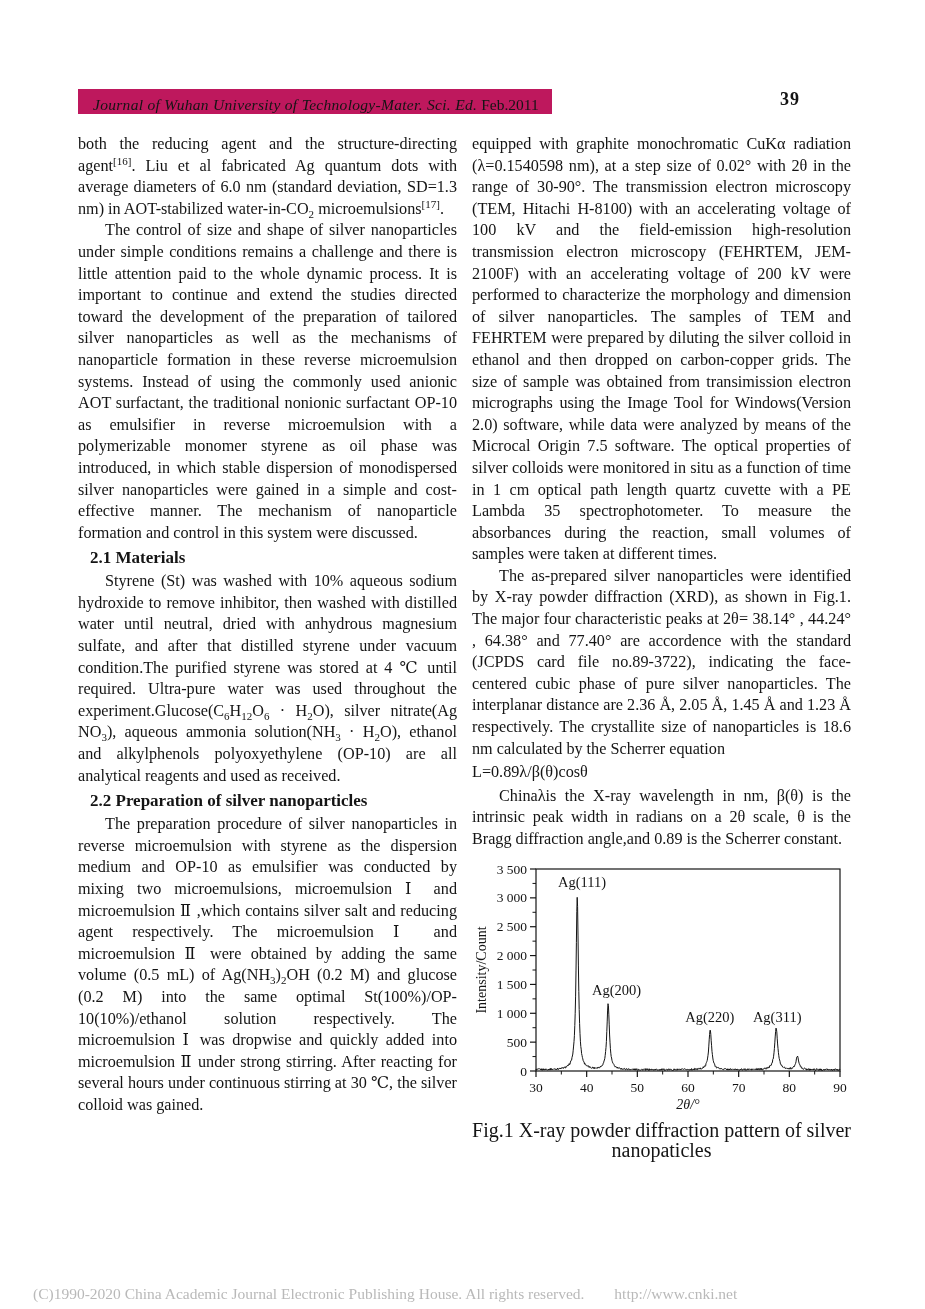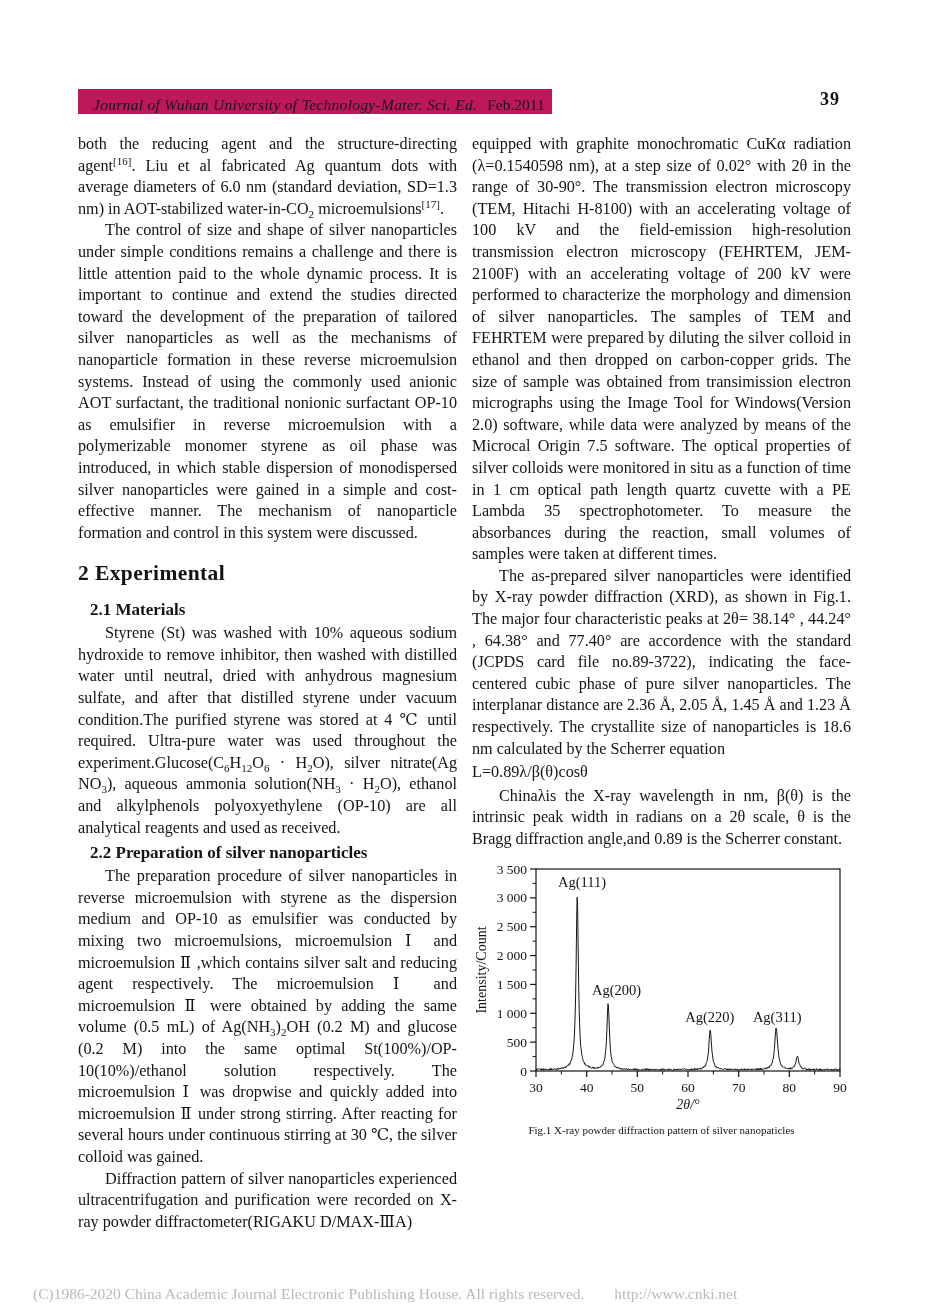--- a/index.html
+++ b/index.html
@@ -8,23 +8,23 @@
     font-family:"Liberation Serif","DejaVu Serif",serif;color:#141414;
     -webkit-font-smoothing:antialiased;
   }
   
   .header-bar{
     position:absolute;left:78px;top:89px;width:474px;height:25px;
     background:#be185d;display:flex;align-items:flex-end;
     padding-left:15px;box-sizing:border-box;font-size:15.5px;white-space:nowrap;
   }
   .journal-name{font-style:italic;letter-spacing:0.3px;}
-  .journal-date{margin-left:10px;font-family:Liberation Serif, serif;}
+  .journal-date{margin-left:4px;font-family:Liberation Serif, serif;}
   .page-number{
-    position:absolute;left:820px;top:89px;font-weight:bold;font-size:18px;letter-spacing:1px;
+    position:absolute;left:780px;top:89px;font-weight:bold;font-size:18px;letter-spacing:1px;
   }
   
   .col{position:absolute;top:134px;width:379px;font-size:16.2px;line-height:21.6px;text-align:justify;}
   .col-left{left:78px;}
   .col-right{left:472px;}
   .col p{margin:0;}
   .ind{text-indent:27px;}
   .sec-head{
     font-size:21.5px;font-weight:bold;letter-spacing:0.4px;
     margin:16px 0 13px 0;text-align:left;line-height:26px;
@@ -32,49 +32,47 @@
   .sub-head{font-size:17px;font-weight:bold;margin:3px 0 2px 12px;line-height:22px;text-align:left;}
   .sub-head.hang{padding-left:44px;text-indent:-44px;text-align:justify;}
   .equation{text-align:left;margin:2px 0;}
   .seg-i{}
   .seg-sup{font-size:0.68em;vertical-align:super;line-height:0;}
   .seg-sub{font-size:0.68em;vertical-align:sub;line-height:0;}
   
   .figure-block{margin-top:8px;}
   .figure-block svg{display:block;margin:0 auto;}
   svg text{font-family:"Liberation Serif","DejaVu Serif",serif;fill:#141414;}
-  .fig-caption{text-align:center;font-size:11px;margin-top:3px;line-height:20px;}
+  .fig-caption{text-align:center;font-size:20px;margin-top:3px;line-height:20px;}
   
   .page-footer{
     position:absolute;left:33px;top:1285px;font-size:15.5px;color:#b9b9b9;white-space:nowrap;
   }
   .page-footer .url{margin-left:26px;}
 </style>
 </head>
 <body>
 
 <div class="header-bar">
   <span class="journal-name">Journal of Wuhan University of Technology-Mater. Sci. Ed.</span>
   <span class="journal-date">Feb.2011</span>
 </div>
 <div class="page-number">39</div>
 
 <div class="col col-left">
   <p><span>both the reducing agent and the structure-directing agent</span><span class="seg-sup">[16]</span><span>. Liu </span><span class="seg-i">et al</span><span> fabricated Ag quantum dots with average diameters of 6.0 nm (standard deviation, </span><span class="seg-i">SD</span><span>=1.3 nm) in AOT-stabilized water-in-CO</span><span class="seg-sub">2</span><span> microemulsions</span><span class="seg-sup">[17]</span><span>.</span></p>
   <p class="ind"><span>The control of size and shape of silver nanoparticles under simple conditions remains a challenge and there is little attention paid to the whole dynamic process. It is important to continue and extend the studies directed toward the development of the preparation of tailored silver nanoparticles as well as the mechanisms of nanoparticle formation in these reverse microemulsion systems. Instead of using the commonly used anionic AOT surfactant, the traditional nonionic surfactant OP-10 as emulsifier in reverse microemulsion with a polymerizable monomer styrene as oil phase was introduced, in which stable dispersion of monodispersed silver nanoparticles were gained in a simple and cost-effective manner. The mechanism of nanoparticle formation and control in this system were discussed.</span></p>
 
-  <div class="sec-head">2 Experimental</div>
 
   <div class="sub-head">2.1 Materials</div>
   <p class="ind"><span>Styrene (St) was washed with 10% aqueous sodium hydroxide to remove inhibitor, then washed with distilled water until neutral, dried with anhydrous magnesium sulfate, and after that distilled styrene under vacuum condition.The purified styrene was stored at 4 ℃ until required. Ultra-pure water was used throughout the experiment.Glucose(C</span><span class="seg-sub">6</span><span>H</span><span class="seg-sub">12</span><span>O</span><span class="seg-sub">6</span><span> · H</span><span class="seg-sub">2</span><span>O), silver nitrate(Ag NO</span><span class="seg-sub">3</span><span>), aqueous ammonia solution(NH</span><span class="seg-sub">3</span><span> · H</span><span class="seg-sub">2</span><span>O), ethanol and alkylphenols polyoxyethylene (OP-10) are all analytical reagents and used as received.</span></p>
 
   <div class="sub-head">2.2 Preparation of silver nanoparticles</div>
   <p class="ind"><span>The preparation procedure of silver nanoparticles in reverse microemulsion with styrene as the dispersion medium and OP-10 as emulsifier was conducted by mixing two microemulsions, microemulsion Ⅰ and microemulsion Ⅱ ,which contains silver salt and reducing agent respectively. The microemulsion Ⅰ and microemulsion Ⅱ were obtained by adding the same volume (0.5 mL) of Ag(NH</span><span class="seg-sub">3</span><span>)</span><span class="seg-sub">2</span><span>OH (0.2 M) and glucose (0.2 M) into the same optimal St(100%)/OP-10(10%)/ethanol solution respectively. The microemulsion Ⅰ was dropwise and quickly added into microemulsion Ⅱ under strong stirring. After reacting for several hours under continuous stirring at 30 ℃, the silver colloid was gained.</span></p>
 
-  <p class="ind"><span>Diffraction pattern of silver nanoparticles experienced ultracentrifugation and purification were recorded on X-ray powder diffractometer(RIGAKU D/MAX-ⅢA)</span></p>
 </div>
 
 <div class="col col-right">
   <p><span>equipped with graphite monochromatic CuKα radiation (</span><span class="seg-i">λ</span><span>=0.1540598 nm), at a step size of 0.02° with 2</span><span class="seg-i">θ</span><span> in the range of 30-90°. The transmission electron microscopy (TEM, Hitachi H-8100) with an accelerating voltage of 100 kV and the field-emission high-resolution transmission electron microscopy (FEHRTEM, JEM-2100F) with an accelerating voltage of 200 kV were performed to characterize the morphology and dimension of silver nanoparticles. The samples of TEM and FEHRTEM were prepared by diluting the silver colloid in ethanol and then dropped on carbon-copper grids. The size of sample was obtained from transimission electron micrographs using the Image Tool for Windows(Version 2.0) software, while data were analyzed by means of the Microcal Origin 7.5 software. The optical properties of silver colloids were monitored </span><span class="seg-i">in situ</span><span> as a function of time in 1 cm optical path length quartz cuvette with a PE Lambda 35 spectrophotometer. To measure the absorbances during the reaction, small volumes of samples were taken at different times.</span></p>
 
 
   <p class="ind"><span>The as-prepared silver nanoparticles were identified by X-ray powder diffraction (XRD), as shown in Fig.1. The major four characteristic peaks at 2</span><span class="seg-i">θ</span><span>= 38.14° , 44.24° , 64.38° and 77.40° are accordence with the standard (JCPDS card file no.89-3722), indicating the face-centered cubic phase of pure silver nanoparticles. The interplanar distance are 2.36 Å, 2.05 Å, 1.45 Å and 1.23 Å respectively. The crystallite size of nanoparticles is 18.6 nm calculated by the Scherrer equation</span></p>
 
   <div class="equation"><span class="seg-i">L</span><span>=0.89</span><span class="seg-i">λ</span><span>/</span><span class="seg-i">β(θ)</span><span>cos</span><span class="seg-i">θ</span></div>
 
@@ -132,15 +130,15 @@
         <text x="144.56" y="135.81714285714287" text-anchor="middle" font-size="14.5">Ag(200)</text>
         <text x="237.78666666666666" y="163.23142857142858" text-anchor="middle" font-size="14.5">Ag(220)</text>
         <text x="305.1733333333333" y="163.23142857142858" text-anchor="middle" font-size="14.5">Ag(311)</text>
         <polyline points="64.00,209.99 64.40,211.23 64.80,210.02 65.20,210.31 65.60,210.05 66.00,210.42 66.40,209.68 66.80,209.79 67.20,209.95 67.60,209.73 68.00,210.06 68.40,210.23 68.80,210.99 69.20,209.72 69.60,211.13 70.00,209.89 70.40,211.02 70.80,211.20 71.20,209.67 71.60,210.96 72.00,210.03 72.40,211.10 72.80,210.60 73.20,209.80 73.60,210.87 74.00,210.33 74.40,210.23 74.80,210.38 75.20,211.13 75.60,211.11 76.00,210.69 76.40,210.09 76.80,211.10 77.20,210.54 77.60,209.86 78.00,211.07 78.40,209.41 78.80,211.01 79.20,210.56 79.60,209.54 80.00,210.83 80.40,210.06 80.80,210.51 81.20,210.03 81.60,210.15 82.00,209.69 82.40,209.82 82.80,210.12 83.20,210.50 83.60,209.81 84.00,210.72 84.40,209.99 84.80,210.73 85.20,210.17 85.60,209.02 86.00,210.31 86.40,210.49 86.80,209.79 87.20,209.78 87.60,208.95 88.00,209.50 88.40,209.11 88.80,210.02 89.20,208.81 89.60,209.04 90.00,208.87 90.40,208.43 90.80,208.77 91.20,209.58 91.60,208.82 92.00,208.05 92.40,208.21 92.80,207.80 93.20,209.17 93.60,208.78 94.00,207.62 94.40,208.18 94.80,207.23 95.20,206.60 95.60,206.37 96.00,207.00 96.40,205.61 96.80,205.25 97.20,204.59 97.60,205.73 98.00,205.06 98.40,203.10 98.80,201.90 99.20,201.29 99.60,201.20 100.00,198.41 100.40,196.99 100.80,195.04 101.20,191.23 101.60,187.05 102.00,182.61 102.40,176.66 102.80,166.42 103.20,154.24 103.60,137.13 104.00,111.95 104.40,83.28 104.80,52.42 105.20,38.34 105.60,47.62 106.00,76.04 106.40,106.94 106.80,132.39 107.20,150.52 107.60,164.46 108.00,174.70 108.40,182.21 108.80,187.50 109.20,190.20 109.60,194.57 110.00,196.35 110.40,198.39 110.80,199.90 111.20,201.64 111.60,202.52 112.00,202.71 112.40,204.76 112.80,204.02 113.20,205.92 113.60,205.85 114.00,206.24 114.40,206.61 114.80,206.08 115.20,206.43 115.60,207.29 116.00,206.89 116.40,206.79 116.80,207.86 117.20,208.52 117.60,207.55 118.00,207.49 118.40,208.64 118.80,208.77 119.20,208.98 119.60,209.39 120.00,208.52 120.40,208.17 120.80,209.00 121.20,208.69 121.60,209.41 122.00,208.12 122.40,209.64 122.80,208.72 123.20,208.84 123.60,209.13 124.00,209.02 124.40,209.01 124.80,208.94 125.20,209.44 125.60,208.29 126.00,208.89 126.40,208.74 126.80,207.95 127.20,208.33 127.60,208.89 128.00,208.57 128.40,207.27 128.80,207.88 129.20,206.91 129.60,206.98 130.00,207.04 130.40,206.54 130.80,205.97 131.20,204.13 131.60,203.83 132.00,202.06 132.40,201.04 132.80,199.37 133.20,196.41 133.60,192.51 134.00,188.48 134.40,182.52 134.80,172.54 135.20,162.92 135.60,151.07 136.00,144.69 136.40,146.58 136.80,155.19 137.20,165.16 137.60,175.98 138.00,183.23 138.40,189.71 138.80,194.21 139.20,197.58 139.60,198.99 140.00,201.50 140.40,202.79 140.80,203.95 141.20,204.50 141.60,204.97 142.00,205.64 142.40,206.73 142.80,207.42 143.20,208.13 143.60,207.47 144.00,208.10 144.40,208.18 144.80,208.17 145.20,209.21 145.60,208.13 146.00,209.31 146.40,209.09 146.80,208.87 147.20,208.56 147.60,208.90 148.00,208.96 148.40,210.02 148.80,210.38 149.20,210.24 149.60,209.29 150.00,210.49 150.40,210.39 150.80,209.92 151.20,209.81 151.60,210.38 152.00,209.47 152.40,209.36 152.80,209.82 153.20,210.77 153.60,210.88 154.00,210.14 154.40,209.51 154.80,210.30 155.20,210.82 155.60,210.87 156.00,209.80 156.40,209.66 156.80,210.57 157.20,210.35 157.60,210.31 158.00,211.13 158.40,210.45 158.80,210.63 159.20,210.14 159.60,210.39 160.00,209.94 160.40,210.27 160.80,210.22 161.20,210.30 161.60,210.95 162.00,209.68 162.40,210.88 162.80,209.92 163.20,211.19 163.60,209.86 164.00,210.08 164.40,210.61 164.80,209.65 165.20,211.22 165.60,211.24 166.00,210.61 166.40,210.37 166.80,211.22 167.20,210.67 167.60,211.12 168.00,211.01 168.40,211.12 168.80,210.90 169.20,210.52 169.60,210.37 170.00,210.20 170.40,210.34 170.80,211.32 171.20,210.57 171.60,210.26 172.00,210.29 172.40,210.37 172.80,209.82 173.20,209.79 173.60,211.38 174.00,209.71 174.40,210.45 174.80,209.84 175.20,210.87 175.60,209.86 176.00,210.23 176.40,211.31 176.80,211.30 177.20,209.73 177.60,211.28 178.00,210.85 178.40,210.17 178.80,210.62 179.20,211.08 179.60,210.15 180.00,210.35 180.40,210.55 180.80,210.18 181.20,211.08 181.60,211.18 182.00,210.33 182.40,210.73 182.80,211.25 183.20,209.98 183.60,210.90 184.00,210.25 184.40,209.97 184.80,210.51 185.20,211.08 185.60,211.07 186.00,210.82 186.40,211.24 186.80,210.62 187.20,211.19 187.60,210.50 188.00,211.39 188.40,210.56 188.80,210.30 189.20,211.04 189.60,209.80 190.00,211.23 190.40,210.17 190.80,209.87 191.20,209.83 191.60,210.56 192.00,209.79 192.40,211.22 192.80,211.47 193.20,211.46 193.60,210.89 194.00,210.70 194.40,210.18 194.80,210.42 195.20,210.51 195.60,211.30 196.00,210.05 196.40,210.26 196.80,209.78 197.20,211.09 197.60,210.91 198.00,210.12 198.40,210.41 198.80,209.98 199.20,210.27 199.60,211.11 200.00,211.08 200.40,211.42 200.80,211.38 201.20,210.96 201.60,211.31 202.00,209.84 202.40,210.68 202.80,209.95 203.20,210.88 203.60,210.82 204.00,211.02 204.40,210.97 204.80,210.88 205.20,209.79 205.60,211.17 206.00,210.37 206.40,210.33 206.80,210.50 207.20,210.64 207.60,210.03 208.00,209.98 208.40,211.02 208.80,210.22 209.20,210.70 209.60,209.74 210.00,210.17 210.40,209.72 210.80,209.96 211.20,210.40 211.60,210.39 212.00,209.79 212.40,209.93 212.80,209.72 213.20,209.84 213.60,210.37 214.00,211.05 214.40,210.87 214.80,210.33 215.20,210.80 215.60,210.29 216.00,210.20 216.40,210.74 216.80,210.47 217.20,210.33 217.60,211.10 218.00,211.22 218.40,210.18 218.80,210.77 219.20,211.24 219.60,209.55 220.00,210.76 220.40,210.85 220.80,211.03 221.20,210.20 221.60,210.84 222.00,209.73 222.40,209.42 222.80,211.09 223.20,209.67 223.60,209.74 224.00,210.44 224.40,210.53 224.80,209.71 225.20,209.28 225.60,210.71 226.00,210.58 226.40,209.78 226.80,209.23 227.20,209.28 227.60,209.99 228.00,210.06 228.40,208.85 228.80,210.15 229.20,209.83 229.60,209.91 230.00,209.60 230.40,209.47 230.80,208.70 231.20,207.76 231.60,208.79 232.00,207.99 232.40,207.08 232.80,206.71 233.20,207.37 233.60,206.91 234.00,204.49 234.40,203.60 234.80,202.63 235.20,201.50 235.60,199.07 236.00,196.28 236.40,193.04 236.80,187.11 237.20,180.82 237.60,175.37 238.00,171.11 238.40,171.40 238.80,175.32 239.20,181.81 239.60,186.77 240.00,192.47 240.40,195.65 240.80,198.98 241.20,201.42 241.60,202.95 242.00,204.31 242.40,204.54 242.80,205.87 243.20,207.49 243.60,207.01 244.00,207.45 244.40,208.83 244.80,209.16 245.20,208.58 245.60,208.48 246.00,208.69 246.40,208.51 246.80,208.67 247.20,209.80 247.60,209.95 248.00,209.39 248.40,209.53 248.80,210.17 249.20,209.31 249.60,209.63 250.00,209.91 250.40,210.38 250.80,210.35 251.20,210.54 251.60,210.77 252.00,209.77 252.40,209.56 252.80,210.09 253.20,209.87 253.60,209.58 254.00,209.77 254.40,210.18 254.80,211.02 255.20,209.83 255.60,211.08 256.00,209.81 256.40,210.69 256.80,211.06 257.20,209.96 257.60,211.05 258.00,209.77 258.40,209.87 258.80,209.76 259.20,211.02 259.60,210.48 260.00,210.47 260.40,210.11 260.80,210.60 261.20,210.55 261.60,210.20 262.00,210.86 262.40,210.74 262.80,209.90 263.20,209.80 263.60,210.14 264.00,211.01 264.40,210.02 264.80,210.87 265.20,210.98 265.60,210.25 266.00,210.61 266.40,211.15 266.80,210.51 267.20,211.26 267.60,211.17 268.00,211.07 268.40,210.01 268.80,210.70 269.20,209.96 269.60,209.67 270.00,210.94 270.40,211.26 270.80,210.43 271.20,210.84 271.60,210.34 272.00,209.72 272.40,210.39 272.80,211.09 273.20,209.70 273.60,210.26 274.00,211.37 274.40,210.74 274.80,210.44 275.20,210.16 275.60,210.85 276.00,209.70 276.40,211.04 276.80,210.60 277.20,210.16 277.60,210.17 278.00,210.53 278.40,210.40 278.80,210.45 279.20,209.97 279.60,211.13 280.00,209.78 280.40,210.56 280.80,210.45 281.20,210.51 281.60,210.23 282.00,210.16 282.40,210.30 282.80,210.35 283.20,210.24 283.60,210.71 284.00,209.76 284.40,210.81 284.80,209.49 285.20,209.85 285.60,211.02 286.00,209.56 286.40,210.60 286.80,209.61 287.20,209.48 287.60,210.76 288.00,210.67 288.40,209.52 288.80,210.66 289.20,209.22 289.60,210.64 290.00,209.76 290.40,210.71 290.80,210.72 291.20,210.48 291.60,209.72 292.00,210.12 292.40,209.63 292.80,208.84 293.20,208.89 293.60,209.50 294.00,210.22 294.40,208.87 294.80,209.12 295.20,208.44 295.60,209.18 296.00,209.27 296.40,207.92 296.80,208.33 297.20,208.79 297.60,206.83 298.00,207.20 298.40,206.38 298.80,206.51 299.20,206.40 299.60,204.80 300.00,203.50 300.40,203.52 300.80,200.31 301.20,199.93 301.60,197.23 302.00,193.81 302.40,189.43 302.80,183.85 303.20,177.94 303.60,172.62 304.00,169.14 304.40,170.10 304.80,172.88 305.20,179.19 305.60,184.95 306.00,189.45 306.40,193.34 306.80,196.76 307.20,199.40 307.60,200.93 308.00,202.29 308.40,204.83 308.80,204.83 309.20,206.21 309.60,206.76 310.00,206.44 310.40,207.06 310.80,208.12 311.20,208.46 311.60,208.97 312.00,208.56 312.40,208.20 312.80,208.27 313.20,209.28 313.60,209.84 314.00,209.25 314.40,208.85 314.80,209.34 315.20,209.75 315.60,209.61 316.00,208.99 316.40,209.74 316.80,210.20 317.20,208.97 317.60,209.33 318.00,210.20 318.40,208.52 318.80,209.70 319.20,209.84 319.60,209.92 320.00,208.83 320.40,209.27 320.80,208.54 321.20,208.00 321.60,207.35 322.00,208.00 322.40,207.43 322.80,206.12 323.20,205.33 323.60,204.40 324.00,202.85 324.40,199.88 324.80,198.11 325.20,197.97 325.60,197.10 326.00,198.48 326.40,201.05 326.80,203.00 327.20,204.42 327.60,205.52 328.00,205.69 328.40,207.55 328.80,208.16 329.20,208.16 329.60,207.82 330.00,209.78 330.40,209.63 330.80,209.80 331.20,210.01 331.60,210.38 332.00,209.35 332.40,208.98 332.80,209.24 333.20,209.67 333.60,209.77 334.00,210.79 334.40,211.02 334.80,209.73 335.20,210.16 335.60,211.04 336.00,210.24 336.40,210.00 336.80,209.69 337.20,211.21 337.60,209.88 338.00,211.19 338.40,209.93 338.80,211.00 339.20,210.33 339.60,210.92 340.00,210.48 340.40,209.97 340.80,210.62 341.20,211.05 341.60,209.86 342.00,210.77 342.40,209.77 342.80,210.41 343.20,211.32 343.60,211.41 344.00,211.39 344.40,209.73 344.80,209.78 345.20,210.17 345.60,209.99 346.00,210.71 346.40,211.38 346.80,210.56 347.20,209.87 347.60,211.15 348.00,211.24 348.40,209.84 348.80,211.15 349.20,209.96 349.60,211.41 350.00,210.82 350.40,211.47 350.80,211.33 351.20,210.79 351.60,210.85 352.00,210.17 352.40,211.23 352.80,210.84 353.20,210.15 353.60,210.87 354.00,210.21 354.40,209.88 354.80,210.29 355.20,209.92 355.60,211.00 356.00,210.40 356.40,210.61 356.80,211.15 357.20,210.40 357.60,210.83 358.00,210.27 358.40,210.61 358.80,211.23 359.20,211.00 359.60,210.07 360.00,211.31 360.40,211.34 360.80,211.28 361.20,210.06 361.60,210.46 362.00,210.32 362.40,211.33 362.80,210.05 363.20,210.17 363.60,209.92 364.00,209.96 364.40,210.94 364.80,210.88 365.20,210.13 365.60,211.27 366.00,210.61 366.40,211.42 366.80,210.81 367.20,210.36 367.60,210.05 368.00,211.29" fill="none" stroke="#141414" stroke-width="1"></polyline>
       </svg>
     <div class="fig-caption">Fig.1 X-ray powder diffraction pattern of silver nanopaticles</div>
   </div>
 </div>
 
 <div class="page-footer">
-  <span>(C)1986-2020 China Academic Journal Electronic Publishing House. All rights reserved.</span>
+  <span>(C)1990-2020 China Academic Journal Electronic Publishing House. All rights reserved.</span>
   <span class="url">http://www.cnki.net</span>
 </div>
 
 </body></html>

